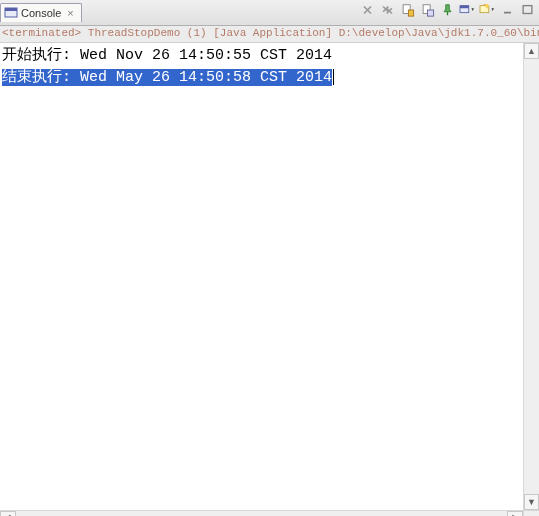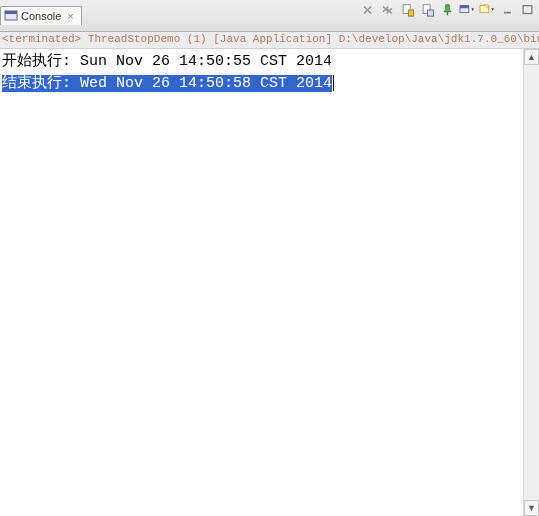--- a/index.html
+++ b/index.html
@@ -6,21 +6,21 @@
     body {
       width: 539px;
       height: 516px;
       font-family: "Microsoft YaHei", Arial, sans-serif;
       font-size: 12px;
       background: #ececec;
       overflow: hidden;
       position: relative;
     }
     .tab-bar {
-      height: 32px;
+      height: 26px;
       background: linear-gradient(#f0f0f0, #e0e0e0);
       display: flex;
       align-items: center;
       border-bottom: 1px solid #b0b0b0;
       position: relative;
     }
     .tab {
       display: inline-flex;
       align-items: center;
       background: #f9f9f8;
@@ -219,21 +219,21 @@
       <svg width="15" height="14" viewBox="0 0 16 16">
           <rect x="3" y="3" width="10" height="9" fill="none" stroke="#808080" stroke-width="1.5"></rect>
         </svg>
     </span>
   </div>
 </div>
 
 <div class="header-line">&lt;terminated&gt; ThreadStopDemo (1) [Java Application] D:\develop\Java\jdk1.7.0_60\bin\javaw.exe (2014-</div>
 
 <div class="console-wrap">
-  <div class="console-area" id="console-area"><span class="line">开始执行: Sun Nov 26 14:50:55 CST 2014</span><span class="line"><span class="selected">结束执行: Wed Nov 26 14:50:58 CST 2014</span><span class="cursor"></span></span></div>
+  <div class="console-area" id="console-area"><span class="line">开始执行: Wed Nov 26 14:50:55 CST 2014</span><span class="line"><span class="selected">结束执行: Wed May 26 14:50:58 CST 2014</span><span class="cursor"></span></span></div>
   <div class="vscroll">
     <div class="sbtn">▲</div>
     <div class="sbtn bottom">▼</div>
   </div>
 </div>
 
 <div class="hscroll">
   <div class="sbtn">◄</div>
   <div class="track"></div>
   <div class="sbtn">►</div>

